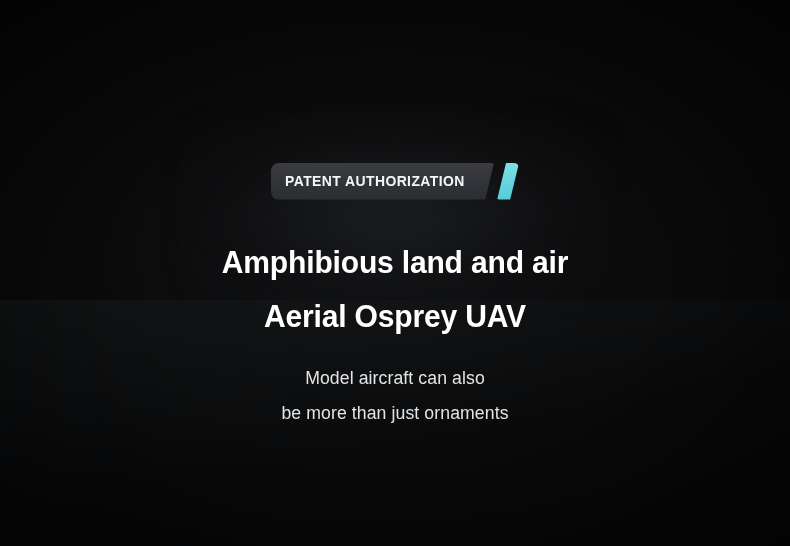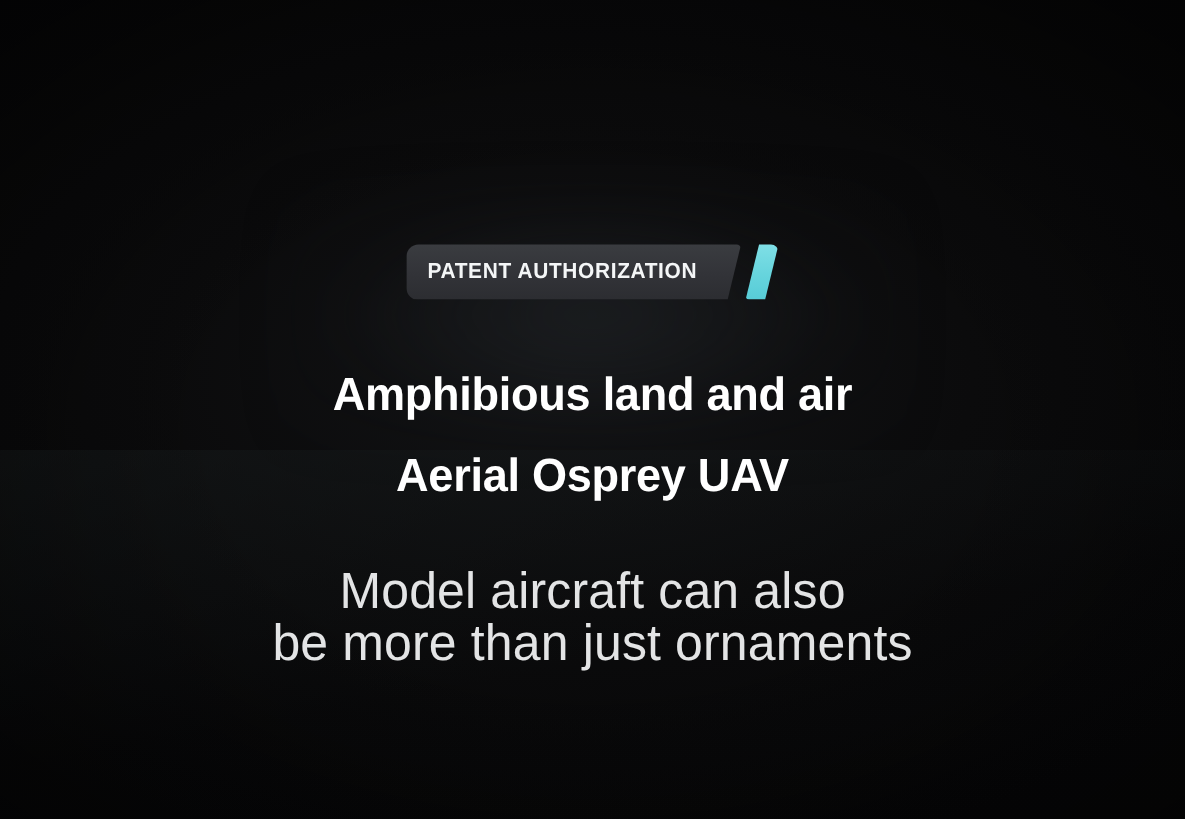--- a/index.html
+++ b/index.html
@@ -135,21 +135,21 @@
   }
 
   
   .subtitle {
     position: absolute;
     left: 0;
     right: 0;
     top: 343px;
     text-align: center;
     color: #e3e4e5;
-    font-size: 34px;
+    font-size: 18px;
     font-weight: normal;
     line-height: 35px;
     letter-spacing: 0.1px;
     font-family: "Liberation Sans", "DejaVu Sans", sans-serif;
   }
   .subtitle .line {
     display: block;
     transform: scaleX(0.98);
   }
 </style>

